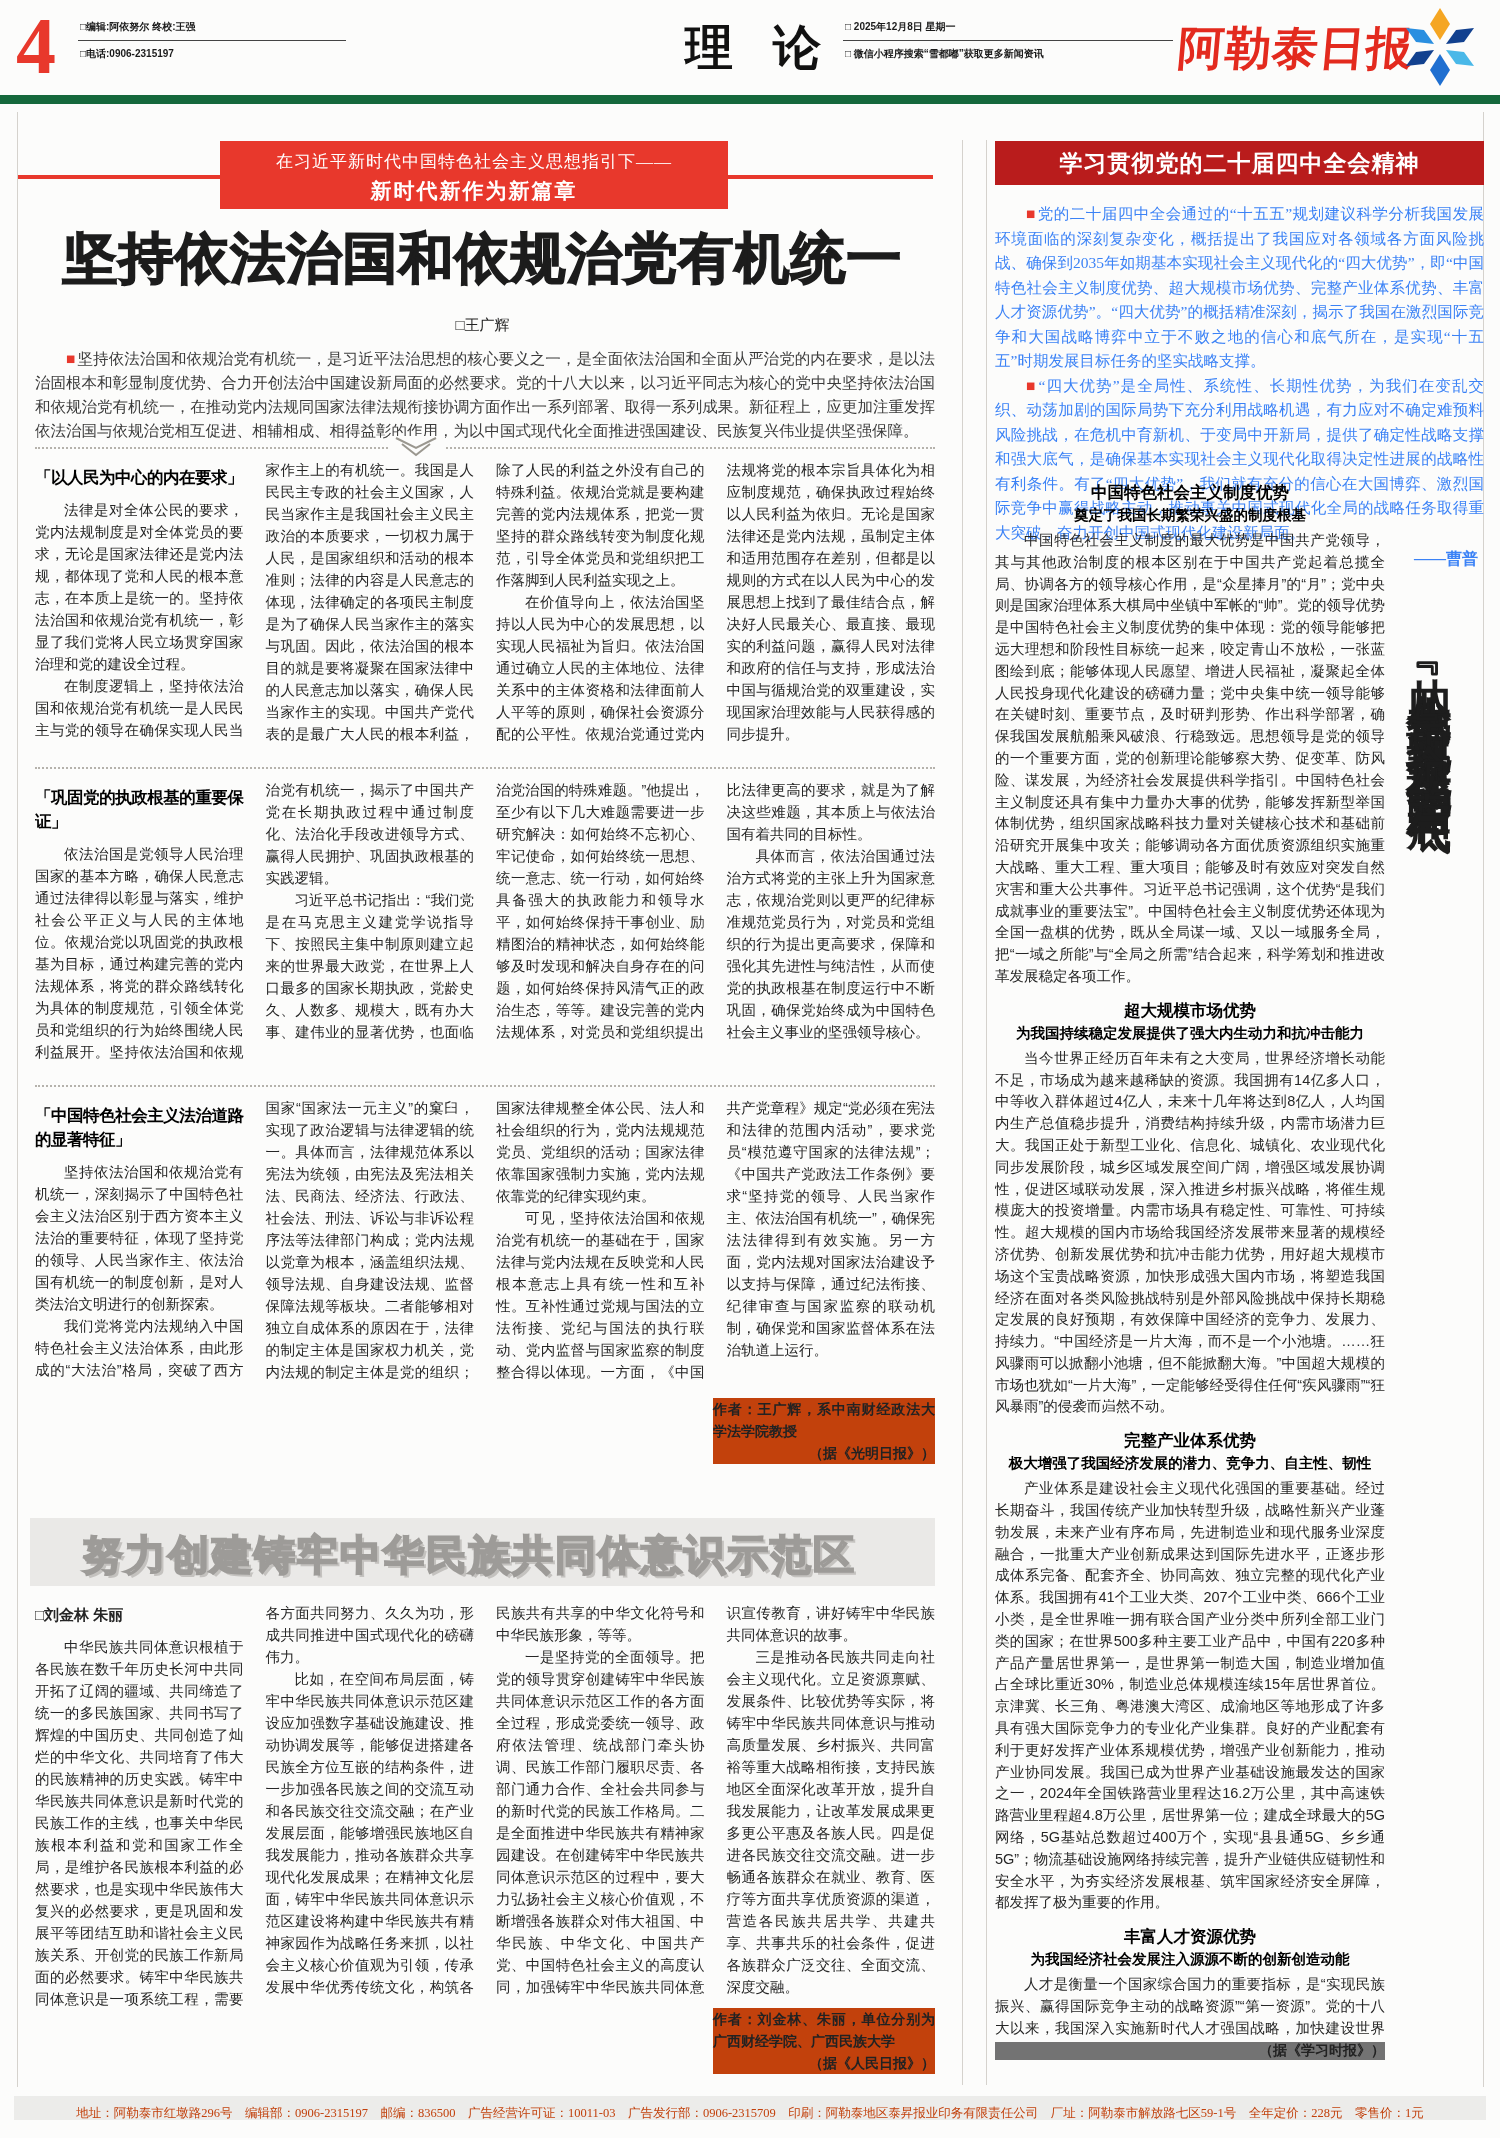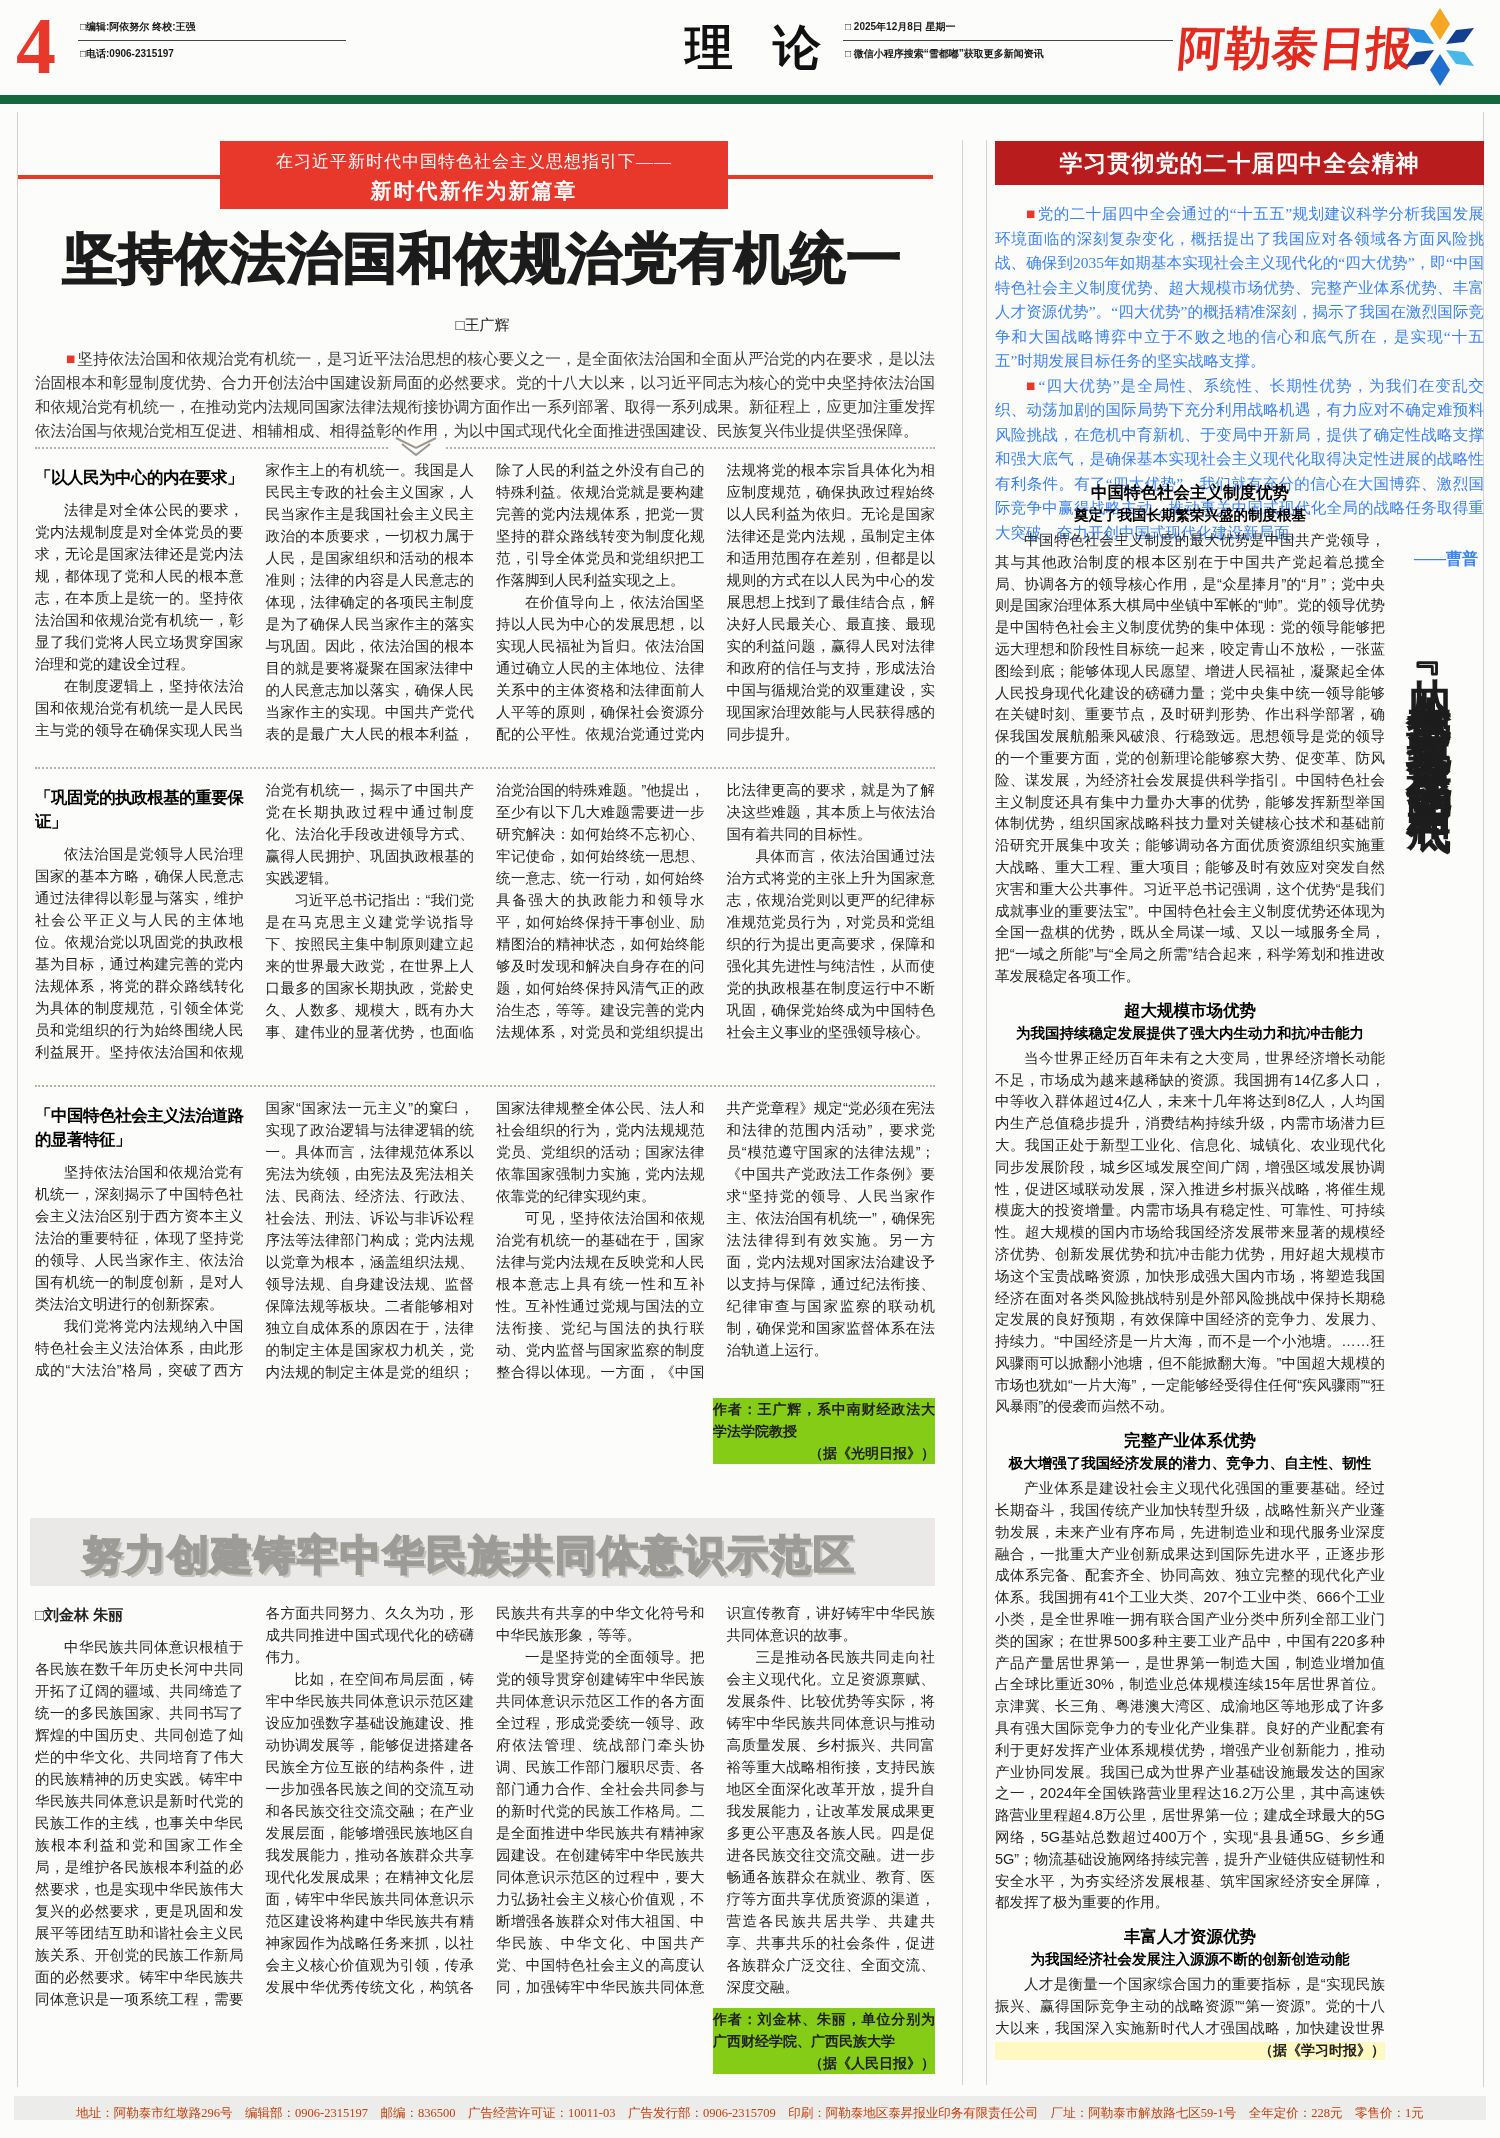--- a/index.html
+++ b/index.html
@@ -43,21 +43,21 @@
   .rsq::before { content:"■"; color:#e8382c; margin-right:2px; }
 
   .dotsep { position:absolute; left:35px; width:900px; border-top:2px dotted #b5b2ac; }
   .chev { position:absolute; background:#fcfcfb; padding:0 6px; }
 
   .band { position:absolute; left:35px; width:900px; column-count:4; column-gap:22px;
           font-size:14.5px; line-height:22px; text-align:justify; color:#262626; overflow:hidden; }
   .band p, .bottom-body p { text-indent:2em; }
   .subhead { font-size:16.5px; font-weight:bold; color:#000; line-height:24px;
              margin:6px 0 10px 0; text-indent:0; letter-spacing:-0.5px; }
-  .attr { position:absolute; background:#84cc16; font-size:14px; line-height:22px; text-align:justify; }
+  .attr { position:absolute; background:#c2410c; font-size:14px; line-height:22px; text-align:justify; }
   .attr .a1 { font-weight:bold; }
   .attr .a2 { text-align:right; font-weight:bold; }
 
   
   .bottom-titlebar { position:absolute; left:30px; top:1518px; width:905px; height:68px; background:#eae9e7; }
   .bottom-title { padding:10px 0 0 52px; font-size:41px; font-weight:900; color:#fff;
                   letter-spacing:2px; -webkit-text-stroke:2px #9d9b98;
                   text-shadow:3px 3px 0 #c4c2bf; white-space:nowrap; }
   .bottom-body { position:absolute; left:35px; top:1602px; width:900px; height:478px;
                  column-count:4; column-gap:22px; font-size:14.5px; line-height:22px;
@@ -72,21 +72,21 @@
                  font-family:"Liberation Serif","DejaVu Serif",serif; font-size:15.5px; line-height:24.5px;
                  color:#3b82f6; text-align:justify; }
   .panel-intro p { text-indent:2em; }
   .panel-sig { text-align:right; font-weight:bold; font-size:16px; padding-right:6px; margin-top:2px; }
   .panel-sections { position:absolute; left:995px; top:470px; width:390px; height:1566px;
                     font-size:14.5px; line-height:21.8px; text-align:justify; color:#262626; overflow:hidden; }
   .psec-title { text-align:center; font-weight:bold; font-size:16.5px; color:#000; margin-top:10px; line-height:24px; }
   .psec-sub { text-align:center; font-weight:bold; font-size:14.5px; color:#000; margin-bottom:4px; line-height:22px; }
   .panel-sections p { text-indent:2em; }
   .panel-source { position:absolute; left:995px; top:2042px; width:390px; text-align:right;
-                  font-size:14px; font-weight:bold; background:#fef9c3; }
+                  font-size:14px; font-weight:bold; background:#737373; }
   .vert-headline { position:absolute; left:1391px; top:642px; width:76px; height:1210px;
                    writing-mode:vertical-rl; font-family:"Liberation Serif","DejaVu Serif",serif;
                    font-size:45px; font-weight:900; color:#1d1d1d; letter-spacing:6px; line-height:76px; }
 
   
   .footer { position:absolute; left:14px; top:2096px; width:1472px; height:24px; background:#ececea;
             text-align:center; font-size:12.5px; color:#c2410c; line-height:34px; white-space:nowrap;
             font-family:"Liberation Serif","DejaVu Serif",serif; }
 </style>
 </head>

